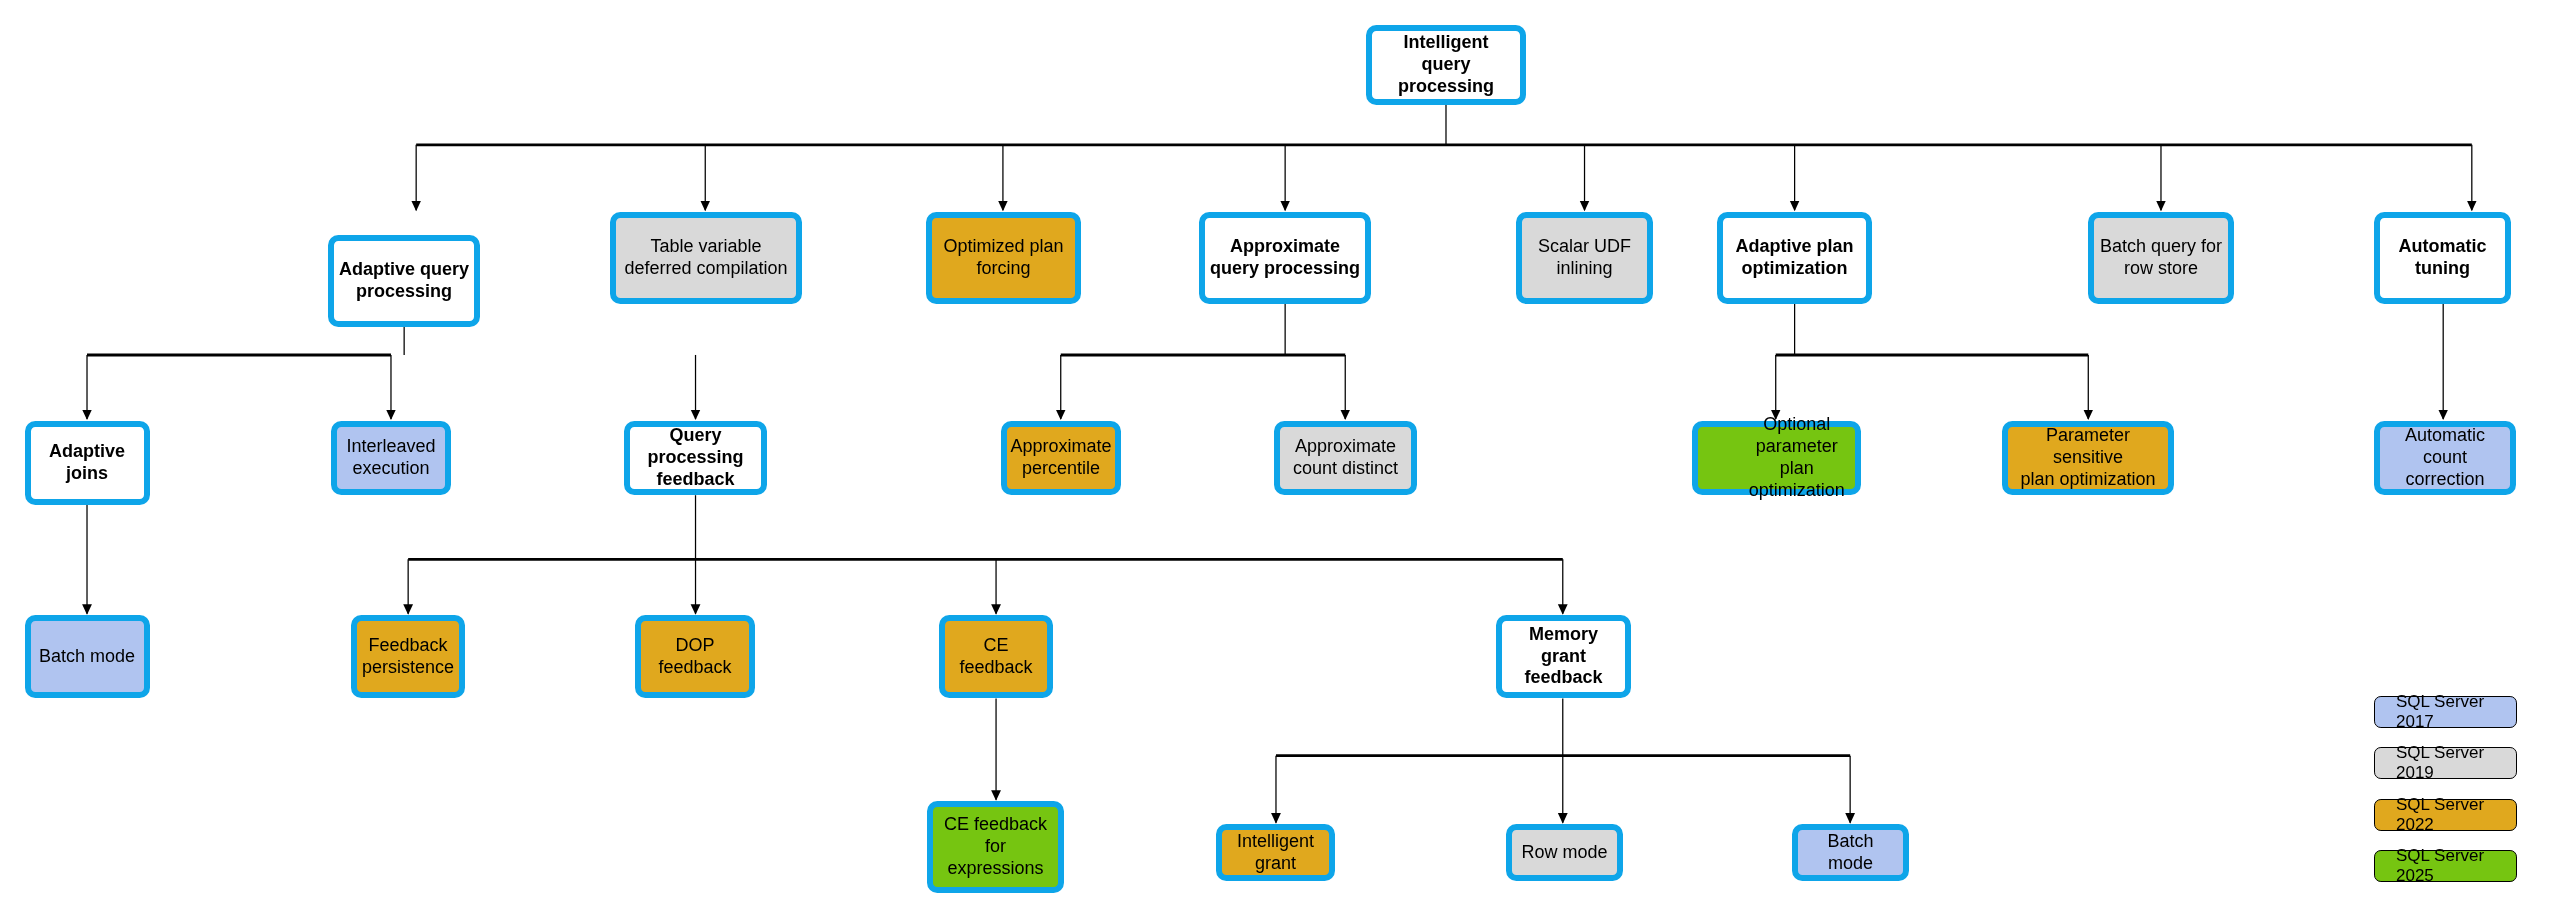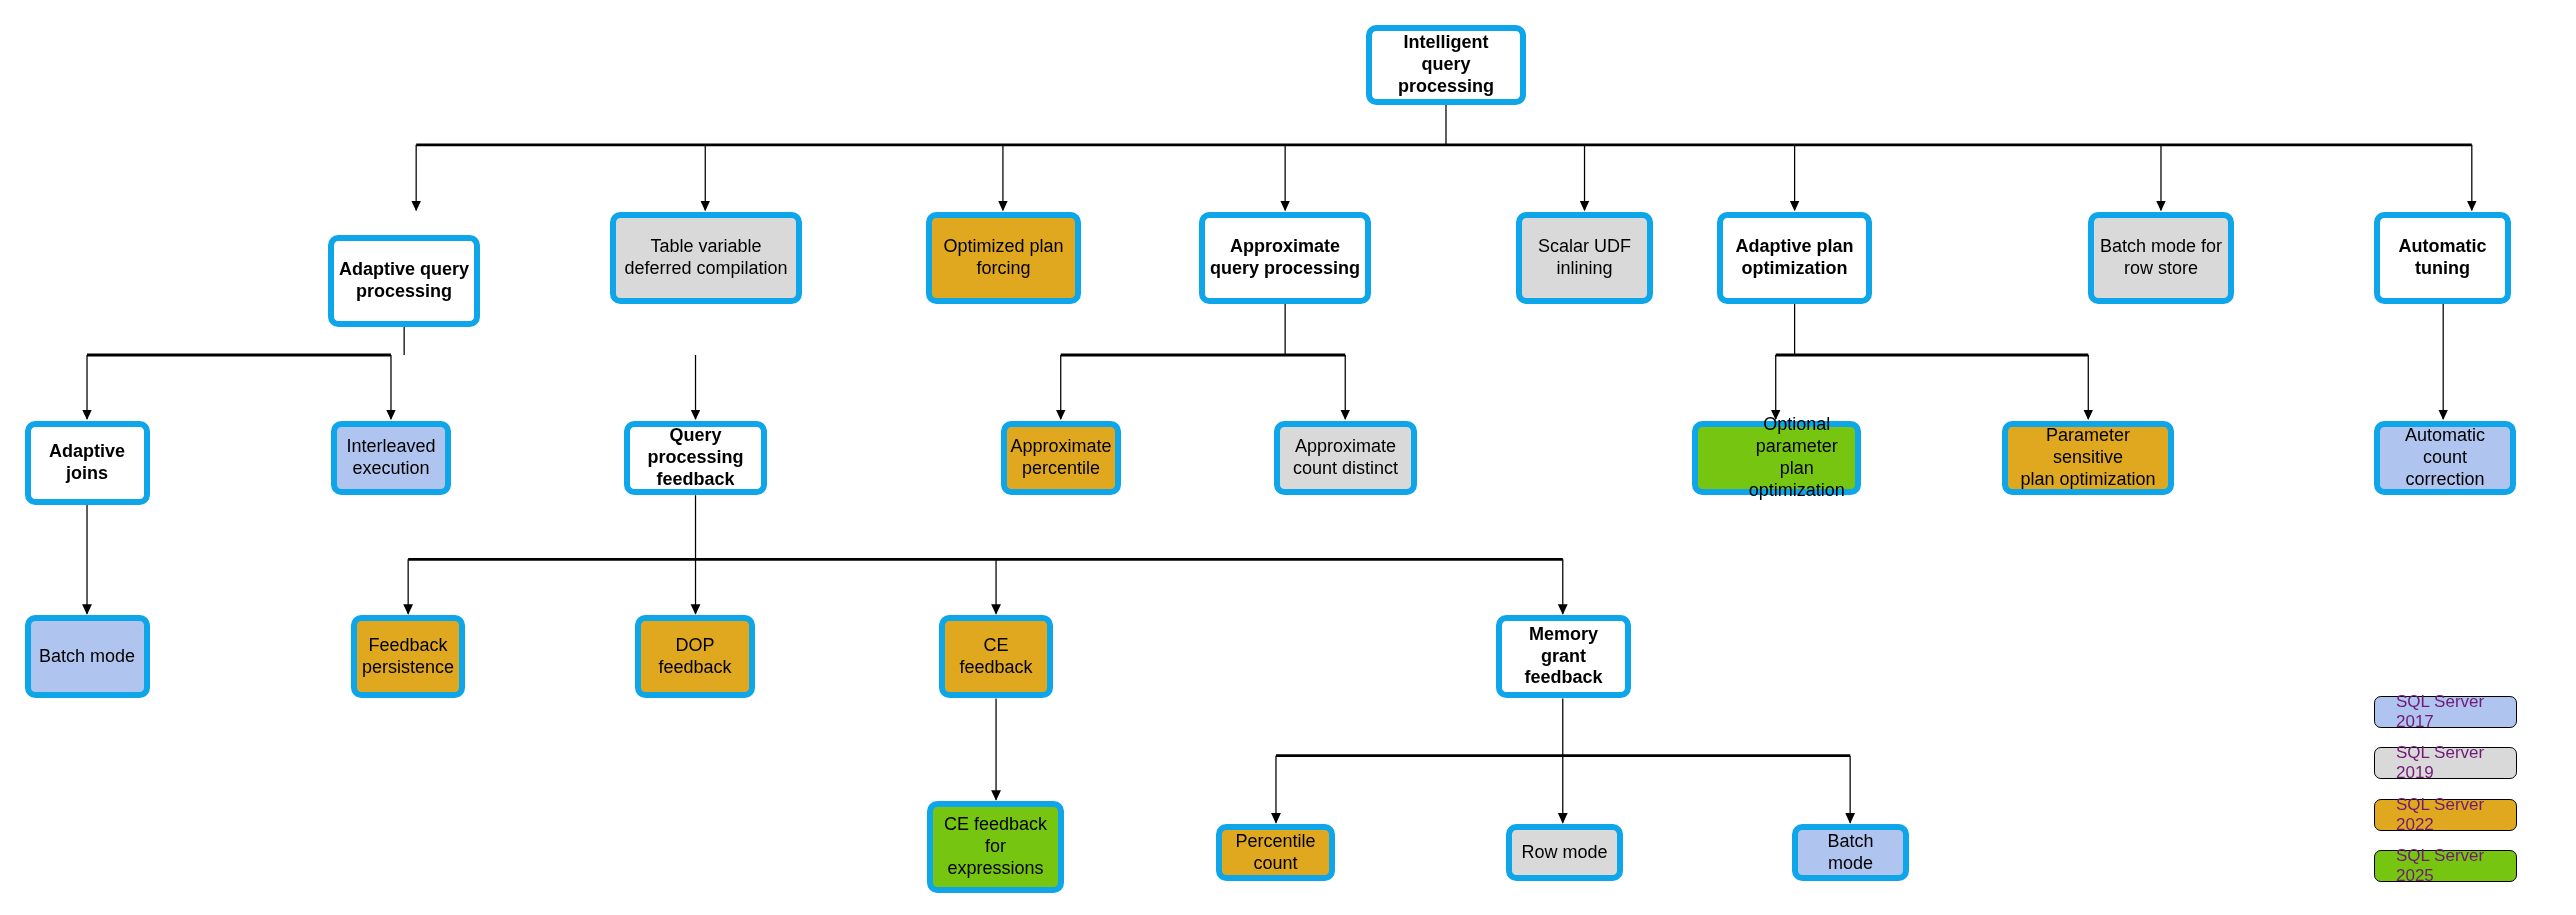--- a/index.html
+++ b/index.html
@@ -33,21 +33,21 @@
   .legend-item{
     position:absolute;
     box-sizing:border-box;
     border:1.4px solid #000000;
     border-radius:6.9px;
     display:flex;
     align-items:center;
     justify-content:center;
     padding-left:21px;
     font-size:17px;
-    color:#701a75;
+    color:#000000;
     background:#ffffff;
     z-index:3;
   }
 </style>
 </head>
 <body>
 
 <div id="stage">
   <svg id="wires" viewBox="0 0 4500 1600" xmlns="http://www.w3.org/2000/svg">
     <defs>
@@ -119,21 +119,21 @@
       </div>
       <div class="node" style="left: 1516px; top: 212px; width: 137px; height: 92px; background: rgb(217, 217, 217);">
         <span class="lbl">Scalar UDF
 inlining</span>
       </div>
       <div class="node bold" style="left: 1717px; top: 212px; width: 155px; height: 92px; background: rgb(255, 255, 255);">
         <span class="lbl">Adaptive plan
 optimization</span>
       </div>
       <div class="node" style="left: 2088px; top: 212px; width: 146px; height: 92px; background: rgb(217, 217, 217);">
-        <span class="lbl">Batch mode for
+        <span class="lbl">Batch query for
 row store</span>
       </div>
       <div class="node bold" style="left: 2374px; top: 212px; width: 137px; height: 92px; background: rgb(255, 255, 255);">
         <span class="lbl">Automatic
 tuning</span>
       </div>
       <div class="node bold" style="left: 24.6px; top: 421px; width: 125px; height: 84px; background: rgb(255, 255, 255);">
         <span class="lbl">Adaptive joins</span>
       </div>
       <div class="node" style="left: 331px; top: 421px; width: 120px; height: 74px; background: rgb(176, 196, 240);">
@@ -179,21 +179,21 @@
       </div>
       <div class="node bold" style="left: 1496px; top: 615px; width: 135px; height: 83px; background: rgb(255, 255, 255);">
         <span class="lbl">Memory grant
 feedback</span>
       </div>
       <div class="node" style="left: 927px; top: 801px; width: 137px; height: 92px; background: rgb(118, 197, 17);">
         <span class="lbl">CE feedback for
 expressions</span>
       </div>
       <div class="node" style="left: 1216px; top: 824px; width: 119px; height: 57px; background: rgb(224, 168, 30);">
-        <span class="lbl">Percentile count</span>
+        <span class="lbl">Intelligent grant</span>
       </div>
       <div class="node" style="left: 1506px; top: 824px; width: 117px; height: 57px; background: rgb(217, 217, 217);">
         <span class="lbl">Row mode</span>
       </div>
       <div class="node" style="left: 1792px; top: 824px; width: 117px; height: 57px; background: rgb(176, 196, 240);">
         <span class="lbl">Batch mode</span>
       </div>
     </div>
   <div id="legend-layer">
       <div class="legend-item" style="left: 2374px; top: 696px; width: 143px; height: 32px; background: rgb(176, 196, 240);">

